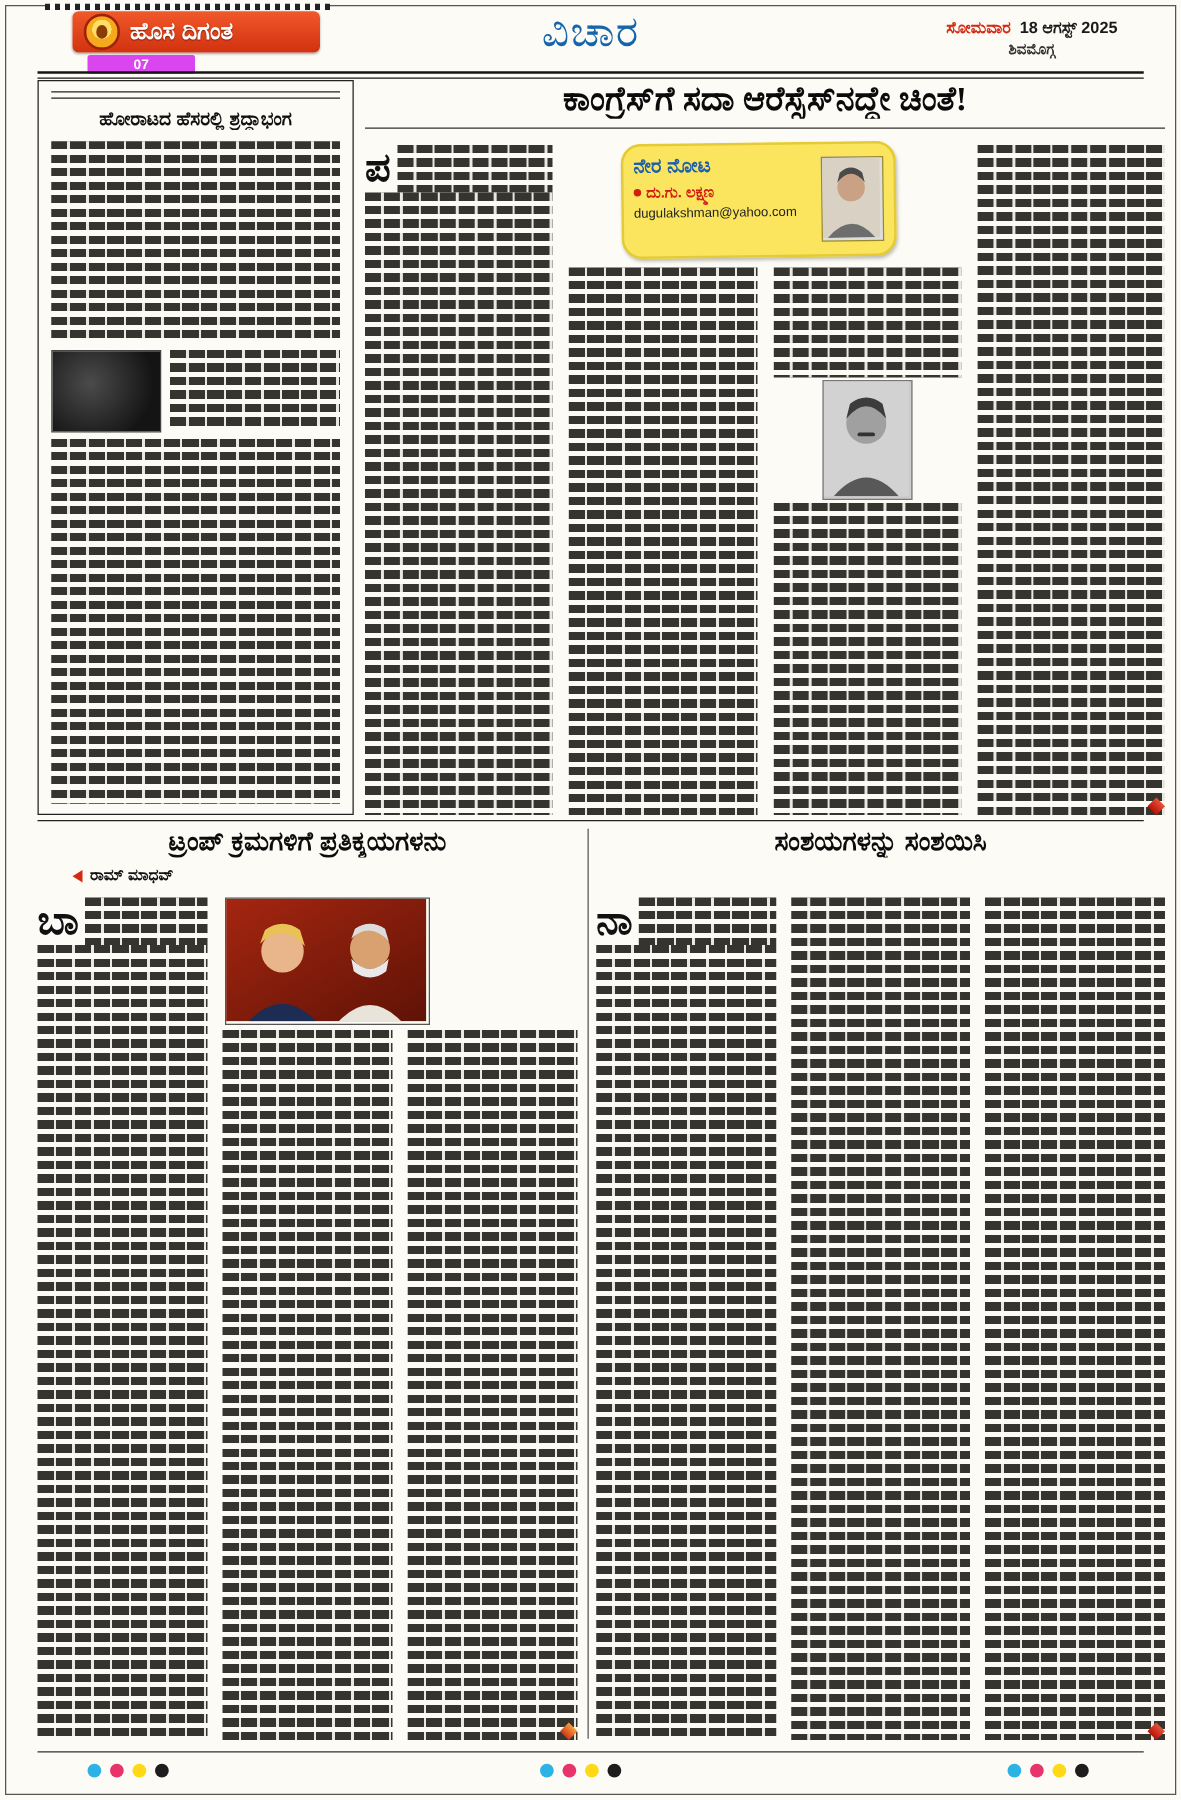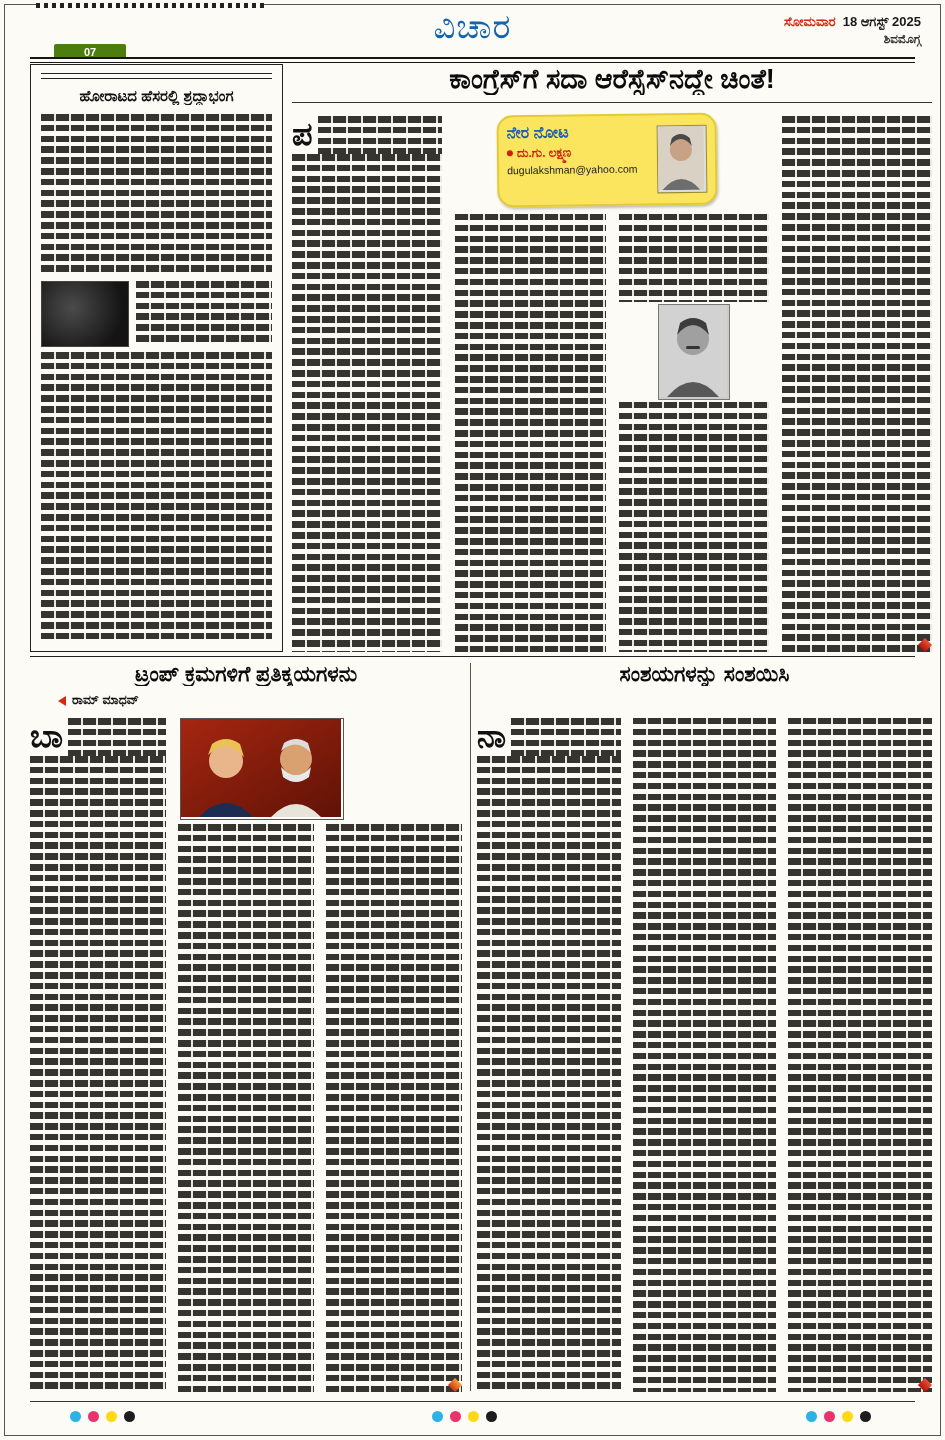--- a/index.html
+++ b/index.html
@@ -18,25 +18,25 @@
   
   .checker{position:absolute;left:36px;top:3px;width:228px;height:5px;
            background:repeating-linear-gradient(90deg,#222 0 4px,#fff 4px 8px);}
   .masthead{position:absolute;left:58px;top:9px;width:198px;height:33px;border-radius:5px;
             background:linear-gradient(#f1582a,#d1320f);display:flex;align-items:center;gap:8px;
             padding:0 9px;box-sizing:border-box;box-shadow:0 1px 2px rgba(0,0,0,.35);}
   .masthead-logo{width:25px;height:25px;border-radius:50%;flex:none;border:2px solid #9c2406;
             background:radial-gradient(circle at 50% 42%, #ffe066 0 40%, #f6a91c 41% 100%);position:relative;}
   .masthead-logo::after{content:"";position:absolute;left:8px;top:7px;width:9px;height:11px;border-radius:50%;background:#8a3c08;}
   .masthead-title{color:#fff;font-weight:bold;font-size:19px;white-space:nowrap;text-shadow:0 1px 1px #7e1d08;}
-  .masthead-strip{position:absolute;left:54px;top:44px;width:72px;height:15px;background:#4d7c0f;border-radius:2px;
+  .masthead-strip{position:absolute;left:70px;top:44px;width:86px;height:15px;background:#d946ef;border-radius:2px;
             color:#fff;font-size:11px;font-weight:bold;display:flex;align-items:center;justify-content:center;}
   .section-title{position:absolute;left:0;right:0;top:7px;text-align:center;
             font-size:34px;font-weight:normal;color:#1565ad;letter-spacing:1px;}
-  .dateline{position:absolute;right:24px;top:13px;text-align:right;font-size:13px;line-height:1.4;}
+  .dateline{position:absolute;right:51px;top:13px;text-align:center;font-size:13px;line-height:1.4;}
   .dateline .day{color:#d42a12;font-weight:bold;margin-right:7px;}
   .dateline .date{color:#1a1a1a;font-weight:bold;}
   .dateline .edition{display:block;color:#333;font-size:12px;font-weight:bold;}
   .header-rule{position:absolute;left:30px;width:885px;top:57px;height:3px;
             border-top:2px solid #161616;border-bottom:1px solid #161616;}
 
   
   .editorial{position:absolute;left:30px;top:64px;width:253px;height:588px;border:1.5px solid #222;
             box-sizing:border-box;padding:8px 10px;display:flex;flex-direction:column;background:#fcfbf5;}
   .ed-head{display:flex;align-items:center;justify-content:center;gap:8px;padding:1px 0 6px;}
@@ -45,21 +45,21 @@
   .ed-label{font-size:21px;font-weight:bold;color:#e2571d;white-space:nowrap;}
   .ed-rule{height:4px;border-top:1.5px solid #222;border-bottom:1px solid #222;margin-bottom:7px;}
   .ed-headline{text-align:center;font-weight:bold;font-size:15px;color:#101010;margin:1px 0 9px;white-space:nowrap;overflow:hidden;}
   .ed-body{flex:1;display:flex;flex-direction:column;gap:7px;}
   .ed-row{display:flex;gap:7px;height:64px;flex:none;}
   .ed-photo{width:86px;height:64px;flex:none;border:1px solid #444;
             background:radial-gradient(circle at 35% 40%, #4b4b4b 0, #141414 75%);}
 
   
   .main{position:absolute;left:292px;top:64px;width:640px;height:588px;}
-  .main-headline{text-align:center;font-size:27px;font-weight:bold;color:#0b0b0b;white-space:nowrap;overflow:hidden;}
+  .main-headline{text-align:center;font-size:27px;font-weight:bold;color:#0b0b0b;white-space:nowrap;overflow:hidden;font-family:Liberation Serif, serif;}
   .main-rule{margin-top:7px;border-top:1px solid #333;}
   .main-cols{position:absolute;left:0;right:0;top:52px;bottom:0;display:flex;gap:13px;}
   .dc-row{display:flex;flex:none;height:38px;}
   .dropcap{font-size:32px;font-weight:bold;line-height:36px;padding-right:5px;color:#111;flex:none;}
   .author-box{position:absolute;left:205px;top:50px;width:220px;height:92px;background:#fbe55e;border-radius:16px;
             transform:rotate(-.7deg);box-shadow:0 0 0 2px #e3ca36 inset,1px 2px 3px rgba(0,0,0,.25);
             display:flex;gap:7px;padding:9px 10px;box-sizing:border-box;z-index:3;}
   .ab-text{flex:1;min-width:0;}
   .ab-label{color:#1b5fae;font-weight:bold;font-size:16px;white-space:nowrap;}
   .ab-author{color:#d01f12;font-weight:bold;font-size:12px;margin-top:4px;display:flex;align-items:center;gap:4px;}
@@ -93,20 +93,24 @@
   .dot{width:11px;height:11px;border-radius:50%;}
   .dot.c{background:#2bb3e6;} .dot.m{background:#e8336d;} .dot.y{background:#ffd918;} .dot.k{background:#1d1d1d;}
 </style>
 </head>
 <body>
 
 <div class="page">
   <div class="page-border"></div>
 
   <div class="checker"></div>
+  <div class="masthead">
+    <span class="masthead-logo"></span>
+    <span class="masthead-title">ಹೊಸ ದಿಗಂತ</span>
+  </div>
   <div class="masthead-strip">07</div>
   <div class="section-title">ವಿಚಾರ</div>
   <div class="dateline">
     <span class="day">ಸೋಮವಾರ</span><span class="date">18 ಆಗಸ್ಟ್ 2025</span>
     <span class="edition">ಶಿವಮೊಗ್ಗ</span>
   </div>
   <div class="header-rule"></div>
 
   <div class="editorial">
     <div class="ed-rule"></div>

